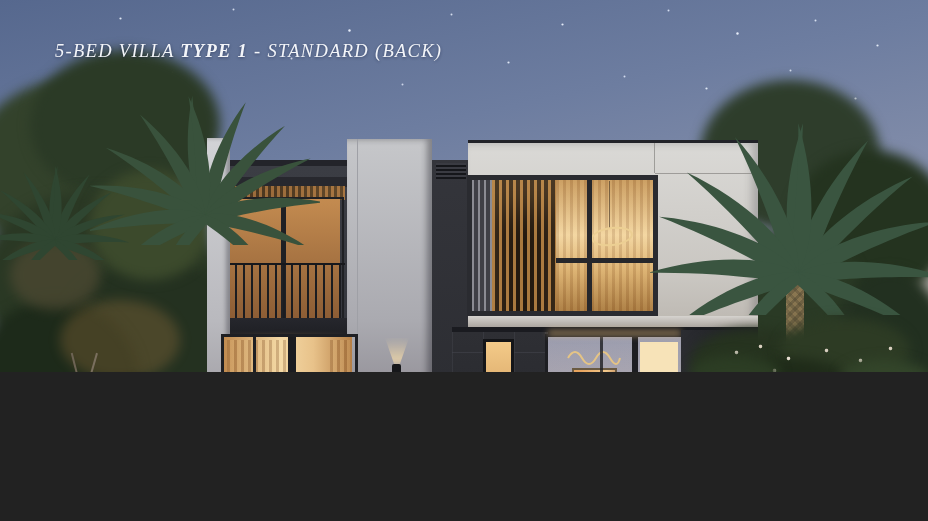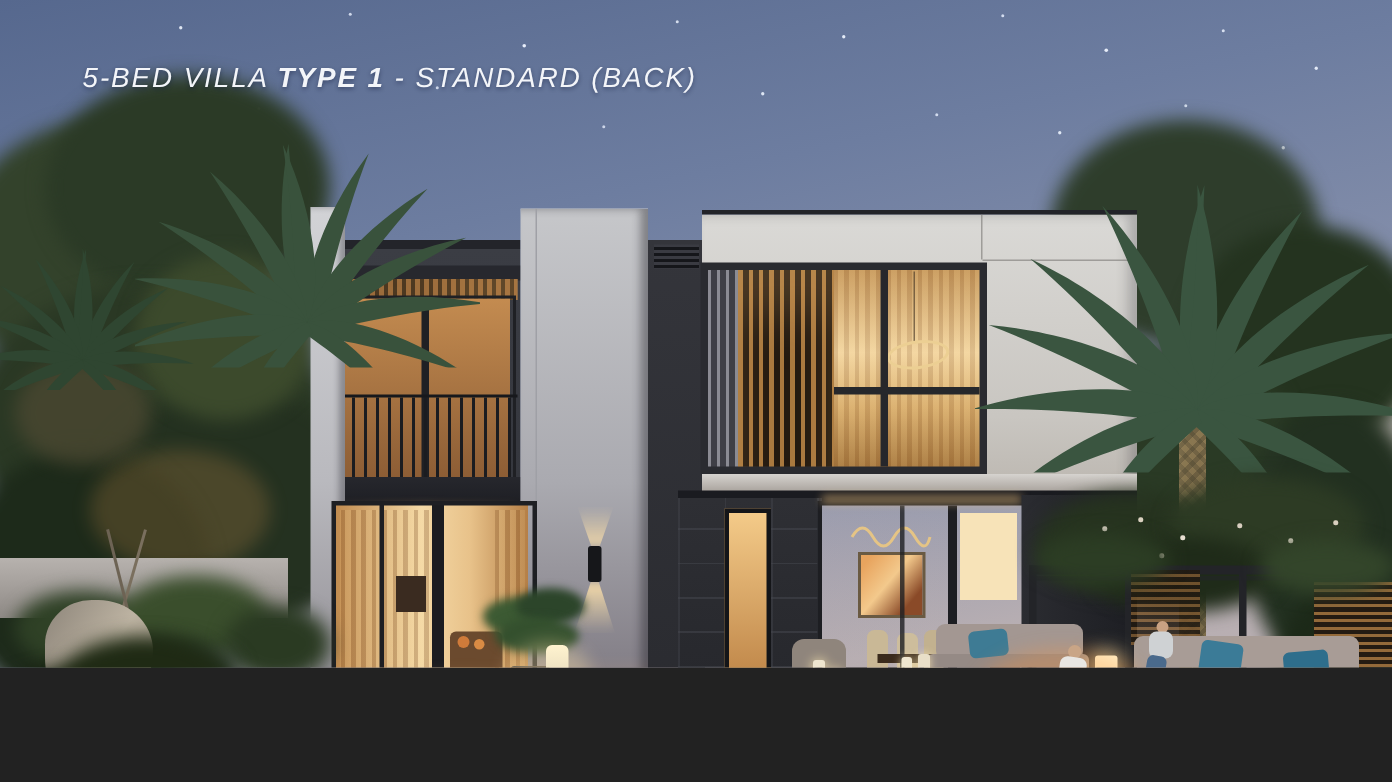--- a/index.html
+++ b/index.html
@@ -1,17 +1,17 @@
 <!DOCTYPE html>
 <html style="--sky-top: #56688e; --sky-mid: #8a93ad; --sky-horizon: #b7aeb2; --facade-light: #cfcecb; --facade-dark: #3a3c43; --stone: #2c2d32; --wood: #a5743f; --window-glow: #f0c27e; --pool: #4fb5e6; --pool-deep: #2a79b4; --deck: #5c545c; --grass: #222b1a; --foliage: #2f3e2a; --cushion-teal: #3e7b94; --fire: #ff9d3c;"><head>
 <meta charset="utf-8">
 <style>
   html,body{margin:0;padding:0;background:#222;}
-  .stage{position:relative;width:928px;height:445px;overflow:hidden;
-         font-family:Liberation Sans, sans-serif;}
+  .stage{position:relative;width:928px;height:372px;overflow:hidden;
+         font-family:Liberation Serif, serif;}
   .a{position:absolute;}
   .blob{position:absolute;border-radius:50%;filter:blur(6px);}
   .soft{filter:blur(3px);}
   
   .sky{left:0;top:0;width:928px;height:521px;
     background:
       radial-gradient(60% 30% at 30% 72%, rgba(214,183,170,.35), rgba(0,0,0,0) 70%),
       linear-gradient(168deg, var(--sky-top,#56688e) 0%, #6d7da0 30%,
                       var(--sky-mid,#8a93ad) 58%, var(--sky-horizon,#b7aeb2) 78%, #bdb2b2 100%);}
   .stars{left:0;top:0;width:1px;height:1px;background:transparent;border-radius:50%;

